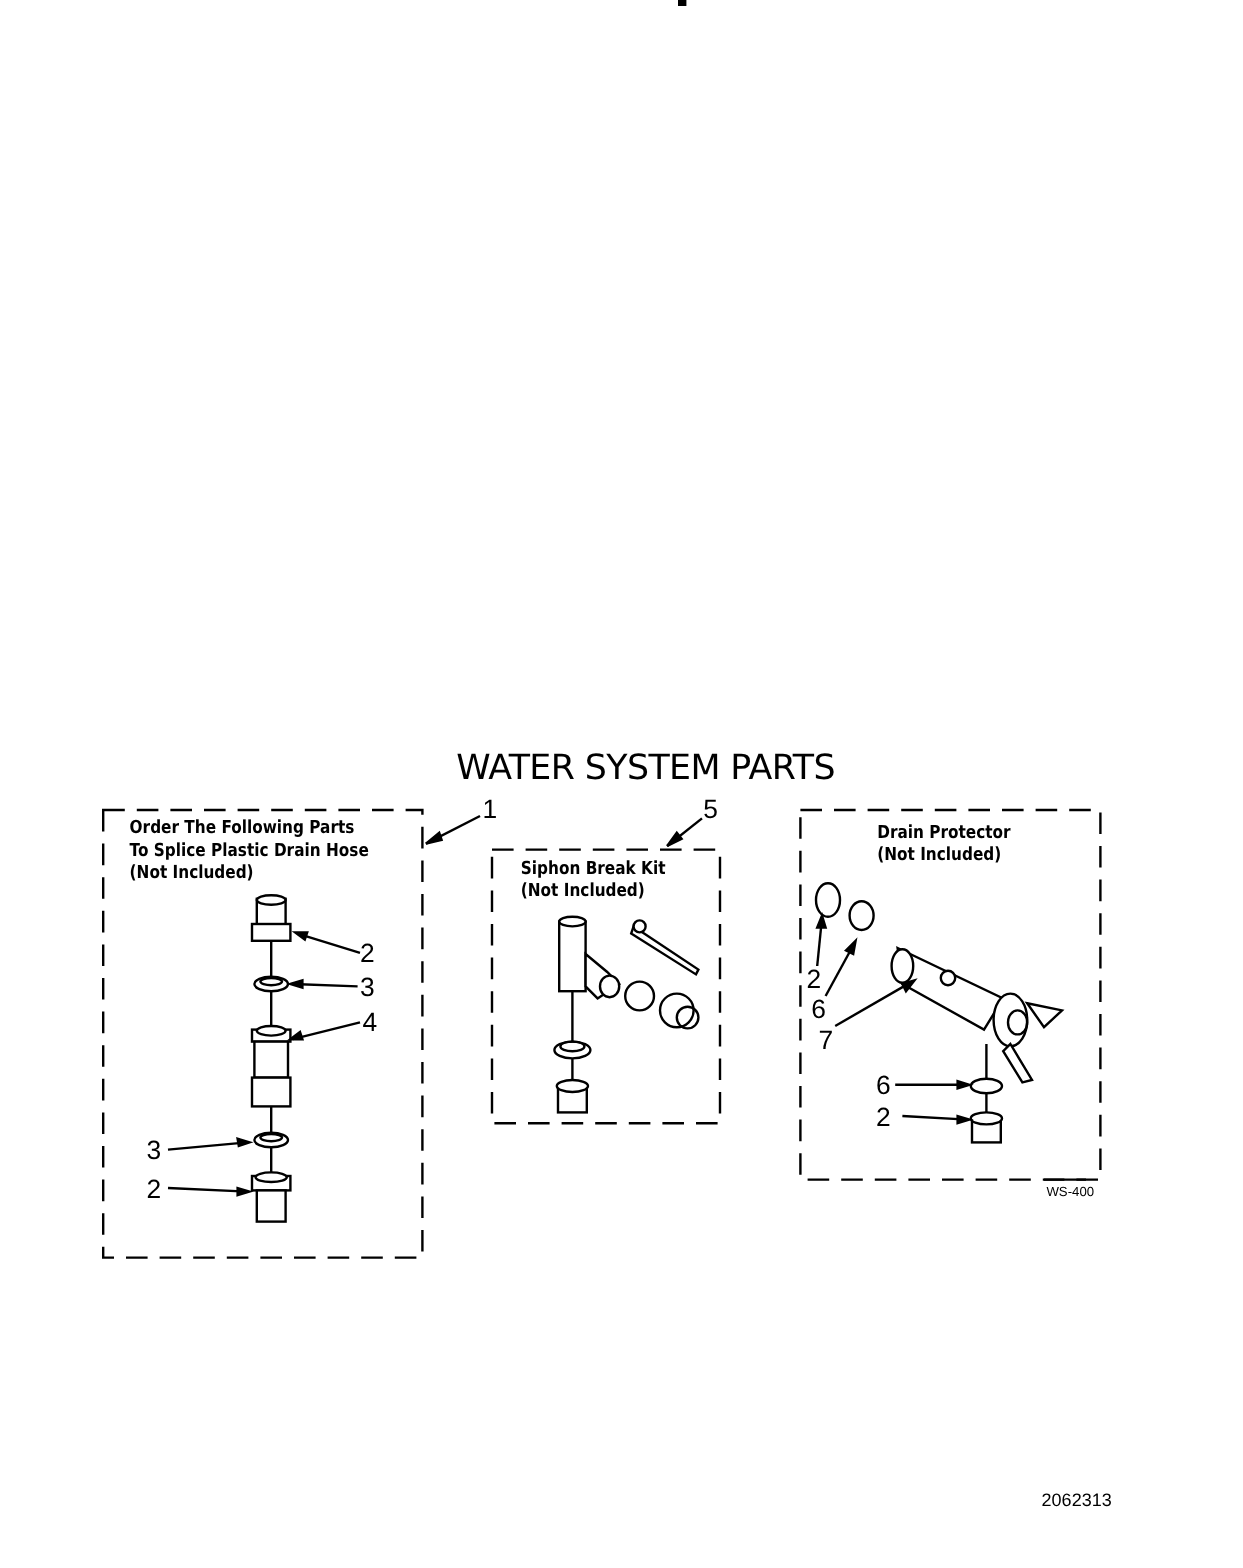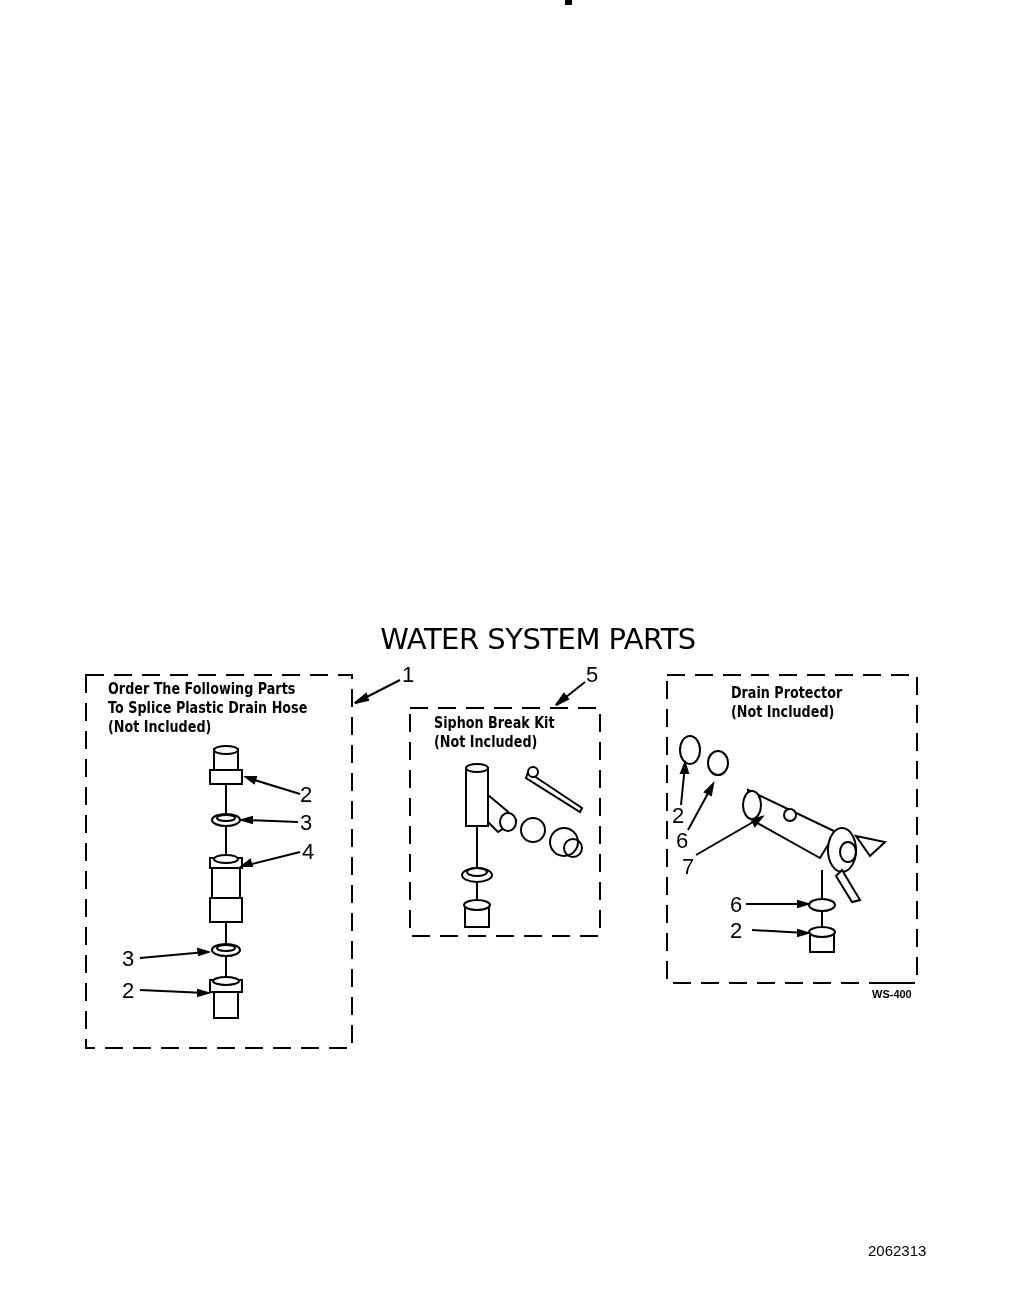--- a/index.html
+++ b/index.html
@@ -1,21 +1,21 @@
 <!DOCTYPE html>
 <html><head>
 <meta charset="utf-8">
 <style>
   html, body { margin:0; padding:0; background:#ffffff; }
   body { width:1036px; height:1307px; position:relative; overflow:hidden; font-family:"Liberation Sans", sans-serif; color:#000; }
   .abs { position:absolute; }
   .title { left:0; width:1020px; top:622px; text-align:center; font-family:"DejaVu Sans", sans-serif; font-weight:normal; font-size:29px; letter-spacing:-0.5px;margin-left:28px; }
   .panel-label { font-weight:bold; font-size:15px; line-height:19px; font-family:"DejaVu Sans", sans-serif; transform:scaleX(0.85); transform-origin:left top; white-space:nowrap; }
   .callout { font-size:22px; font-family:"Liberation Sans", sans-serif; line-height:22px; }
-  .small { font-size:11px; font-weight:bold; }
+  .small { font-size:11px; font-weight:normal; }
   .docnum { font-size:15px; }
   svg.art { position:absolute; left:0; top:0; }
 </style>
 </head>
 <body>
 
 <svg class="art" width="1036" height="1307">
   <g fill="none" stroke="#000" stroke-width="2">
 
     <rect x="566" y="0" width="5" height="4" fill="#000"></rect>

